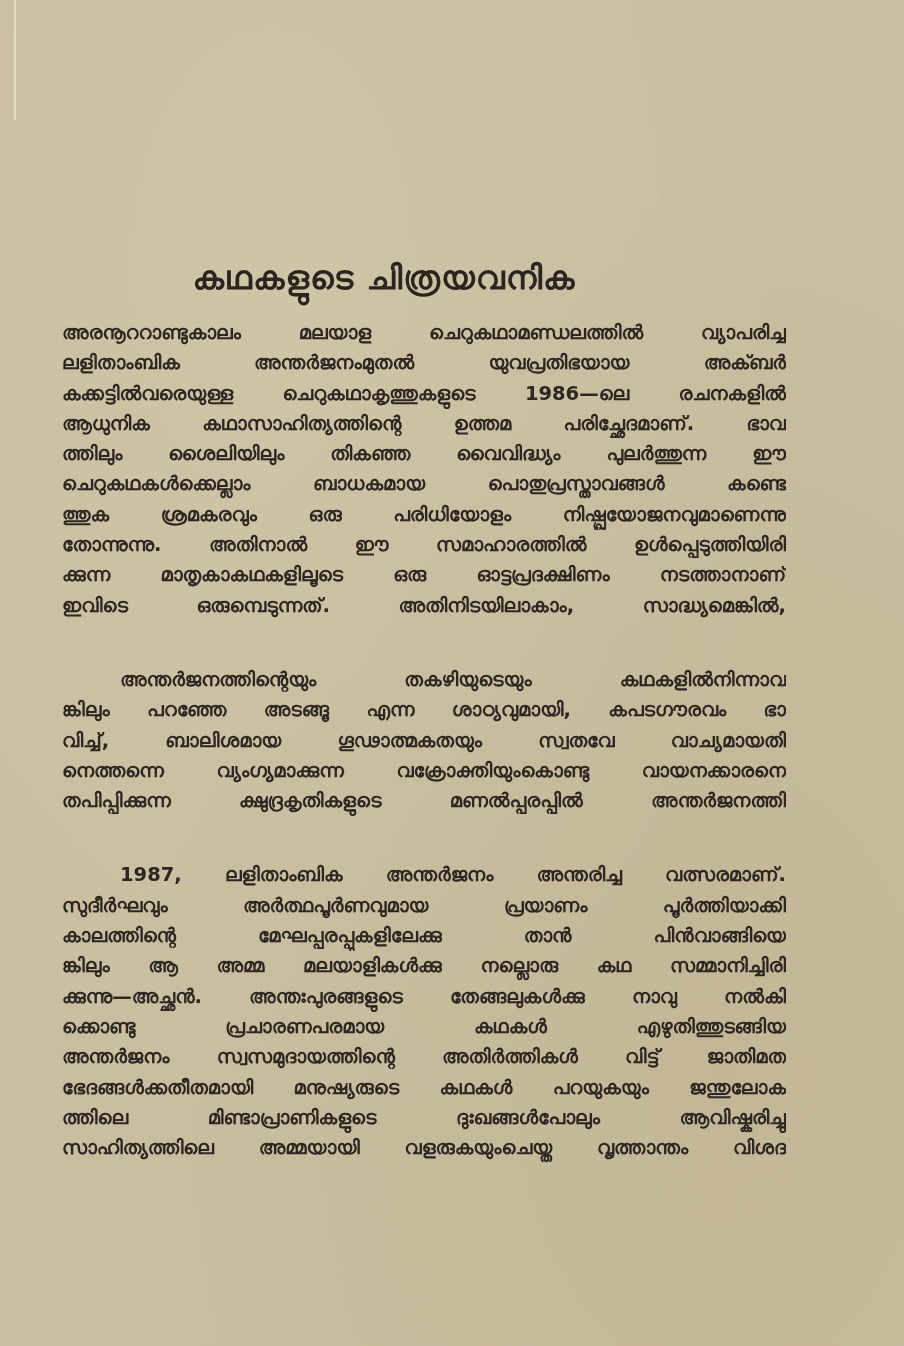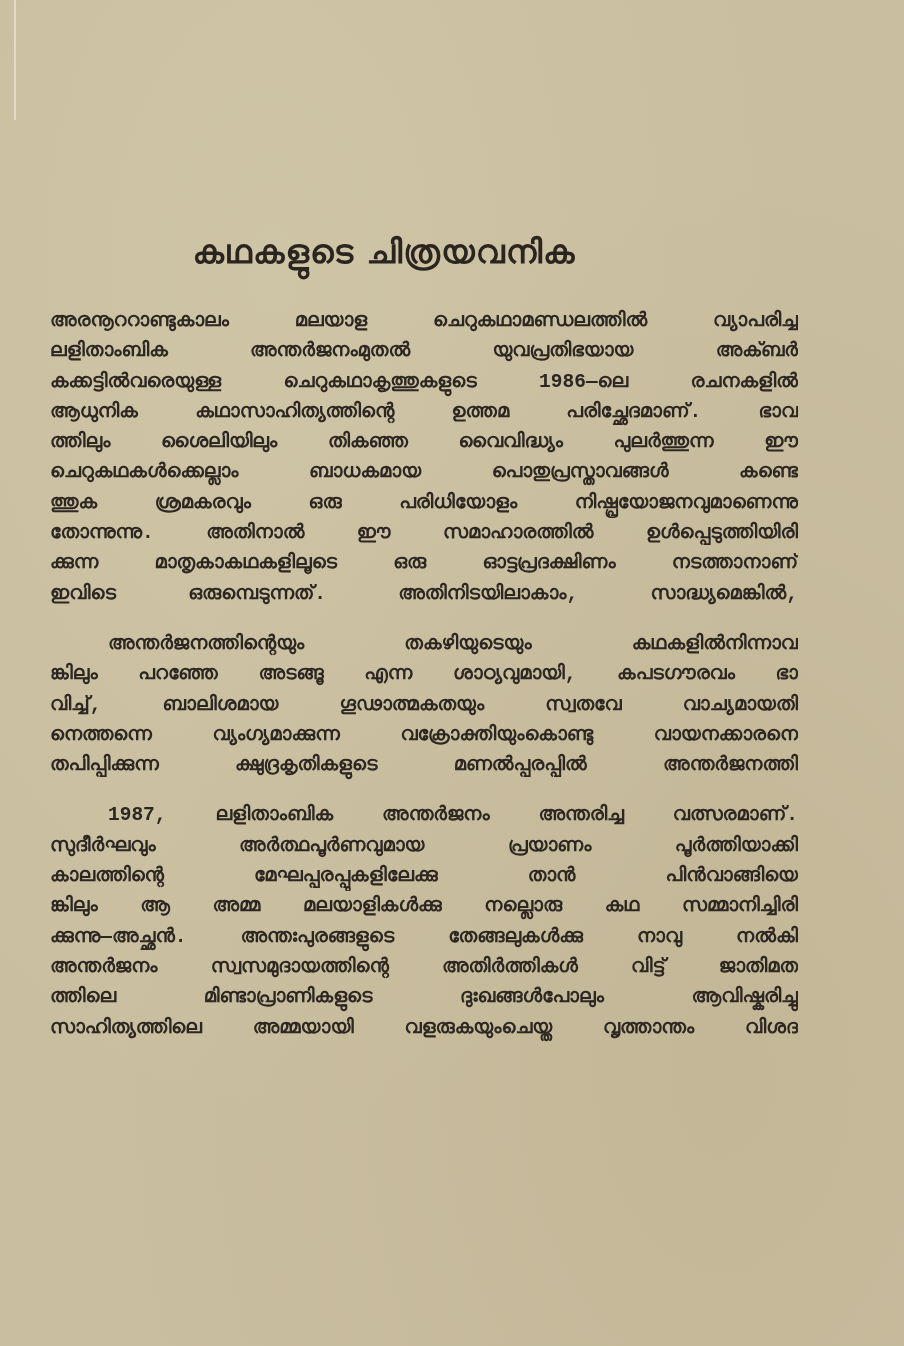--- a/index.html
+++ b/index.html
@@ -25,38 +25,37 @@
     }
     .left-crease {
       position: absolute;
       left: 14px; top: 0;
       width: 2px; height: 120px;
       background: rgba(255,250,235,0.45);
     }
     .title {
       position: absolute;
       left: 0;
-      top: 210px;
+      top: 236px;
       width: 768px;
       text-align: center;
       font-size: 33px;
       font-weight: bold;
       color: #2b2520;
       letter-spacing: 1px;
     }
     .body-text {
       position: absolute;
       left: 50px;
       top: 306px;
       width: 748px;
     }
     .para {
-      margin: 0;
+      margin: 12px;
       padding: 0;
-      font-family: Liberation Mono, monospace;
     }
     .line {
       display: block;
       height: 30.3px;
       line-height: 30.3px;
       font-size: 19.5px;
       font-weight: bold;
       color: #2d2722;
       text-align: justify;
       text-align-last: justify;
@@ -106,19 +105,21 @@
     </div>
 
     <div class="gap2"></div>
 
     <div class="para">
       <span class="line indent">1987, ലളിതാംബിക അന്തർജനം അന്തരിച്ച വത്സരമാണ്.</span>
       <span class="line">സുദീർഘവും അർത്ഥപൂർണവുമായ പ്രയാണം പൂർത്തിയാക്കി</span>
       <span class="line">കാലത്തിന്റെ മേഘപ്പരപ്പുകളിലേക്കു താൻ പിൻവാങ്ങിയെ</span>
       <span class="line">ങ്കിലും ആ അമ്മ മലയാളികൾക്കു നല്ലൊരു കഥ സമ്മാനിച്ചിരി</span>
       <span class="line">ക്കുന്നു—അച്ഛൻ. അന്തഃപുരങ്ങളുടെ തേങ്ങലുകൾക്കു നാവു നൽകി</span>
+      <span class="line">ക്കൊണ്ടു പ്രചാരണപരമായ കഥകൾ എഴുതിത്തുടങ്ങിയ</span>
       <span class="line">അന്തർജനം സ്വസമുദായത്തിന്റെ അതിർത്തികൾ വിട്ട് ജാതിമത</span>
+      <span class="line">ഭേദങ്ങൾക്കതീതമായി മനുഷ്യരുടെ കഥകൾ പറയുകയും ജന്തുലോക</span>
       <span class="line">ത്തിലെ മിണ്ടാപ്രാണികളുടെ ദുഃഖങ്ങൾപോലും ആവിഷ്കരിച്ചു</span>
       <span class="line">സാഹിത്യത്തിലെ അമ്മയായി വളരുകയുംചെയ്ത വൃത്താന്തം വിശദ</span>
     </div>
 
   </div>
 </div>
 
 </body></html>

